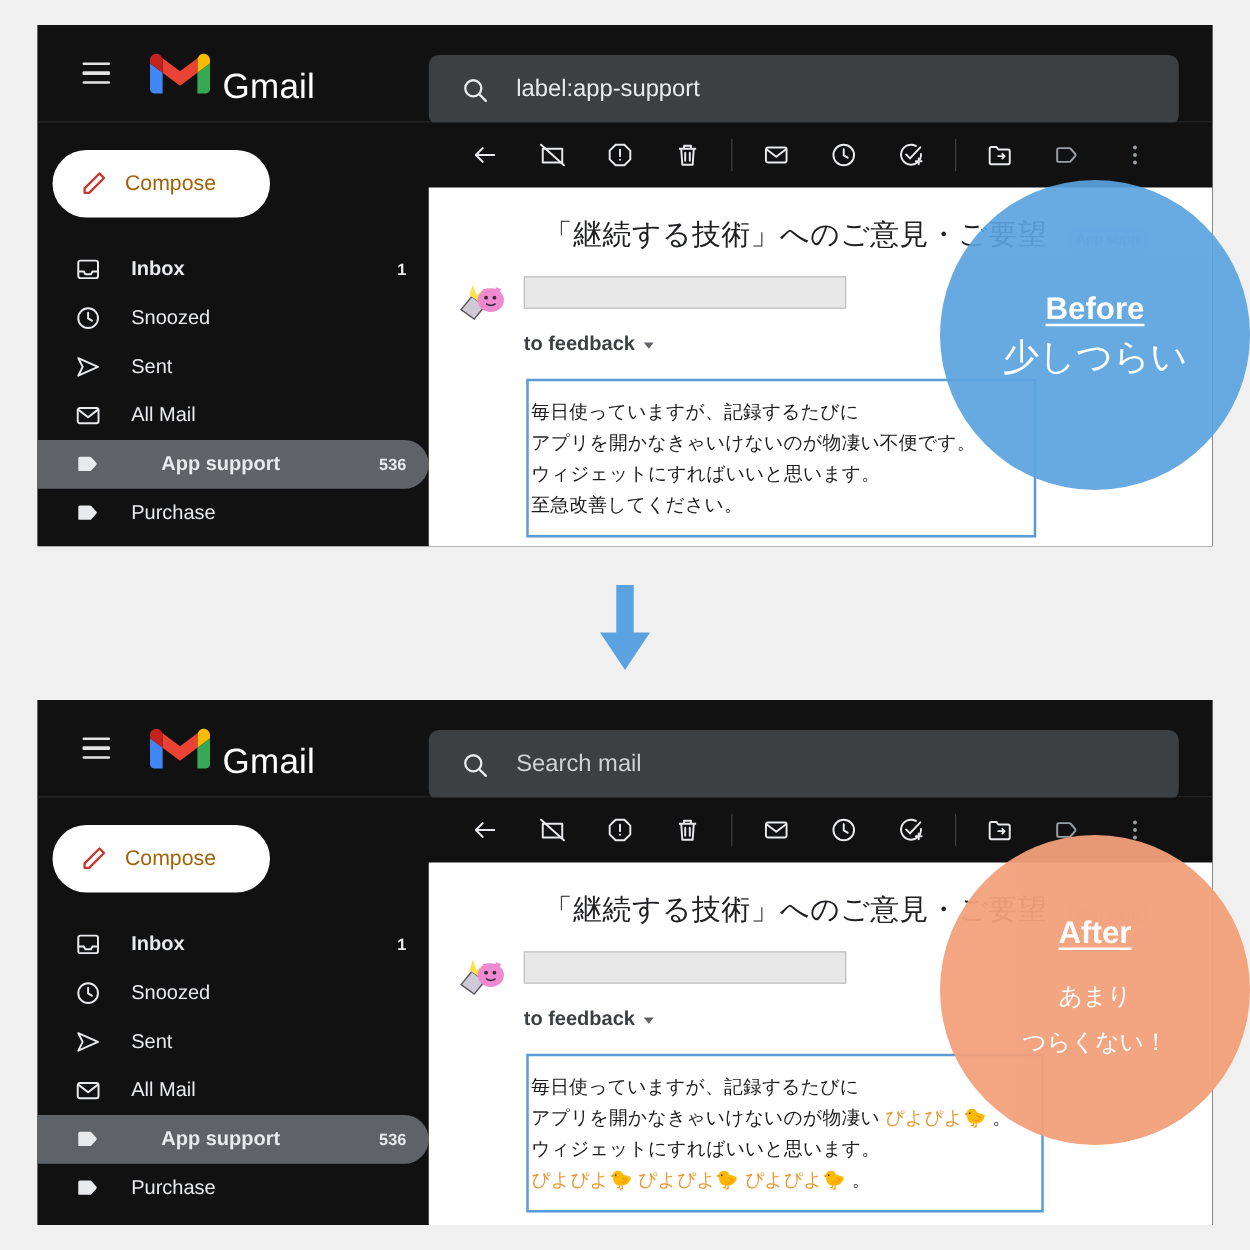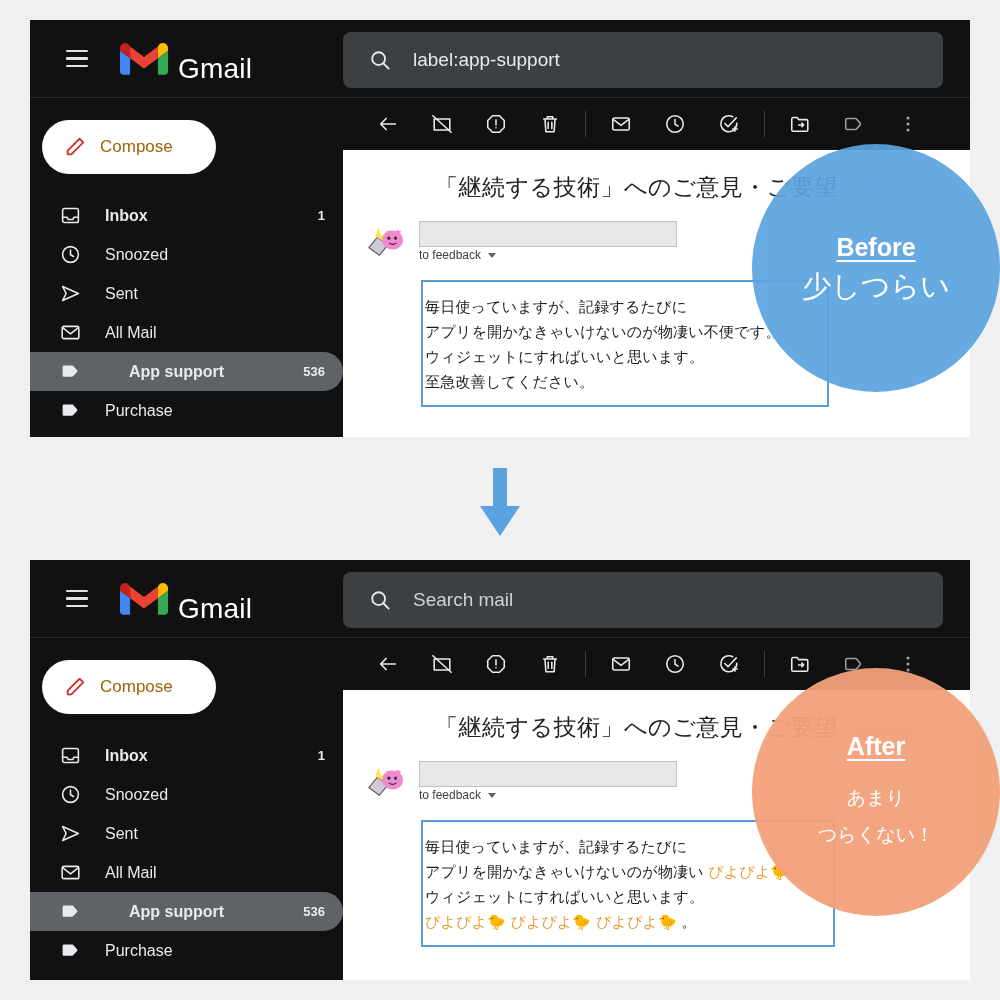--- a/index.html
+++ b/index.html
@@ -37,21 +37,21 @@
   .hamburger span { display: block; width: 22px; height: 2.5px; background: #e3e3e3; border-radius: 1px; }
 
   .brand { display: flex; align-items: center; margin-left: 20px; }
   .gmail-logo { width: 48px; height: 36px; }
   .brand-name {
     color: #ffffff; font-size: 28px; letter-spacing: .2px;
     margin-left: 10px; font-weight: 400; margin-top: 20px;
   }
 
   .searchbar {
-    position: absolute; left: 313px; top: 12px;
+    position: absolute; left: 313px; top: 24px;
     width: 600px; height: 56px;
     background: #3c4043; border-radius: 8px;
     display: flex; align-items: center;
   }
   .search-ico { margin-left: 26px; width: 22px; height: 22px; flex: none; }
   .search-text { margin-left: 22px; font-size: 19px; color: #e8eaed; }
   .search-text.placeholder { color: #cfd2d6; }
 
   
   .body-row { display: flex; height: calc(100% - 78px); }
@@ -115,21 +115,21 @@
     white-space: nowrap;
   }
 
   .sender-row { display: flex; align-items: flex-start; padding: 18px 0 0 22px; }
   .avatar { width: 42px; height: 40px; flex: none; }
   .sender-block { margin-left: 12px; }
   .redacted-bar {
     width: 258px; height: 26px;
     background: #e8e8e8; border: 1px solid #c0c0c0;
   }
-  .to-line { margin-top: 1px; font-size: 12px; color: #3c4043; display: flex; align-items: center; }
+  .to-line { margin-top: 20px; font-size: 16px; color: #3c4043; display: flex; align-items: center; font-weight: bold; }
   .caret { margin-left: 7px; border-left: 4.5px solid transparent; border-right: 4.5px solid transparent; border-top: 5px solid #5f6368; display: inline-block; }
 
   .msgbox {
     margin: 18px 0 0 78px;
     width: 408px;
     border: 2.5px solid #5b9bd5;
     background: #ffffff;
     padding: 12px 0 11px 2px;
   }
   .msgbox.after { width: 414px; }

